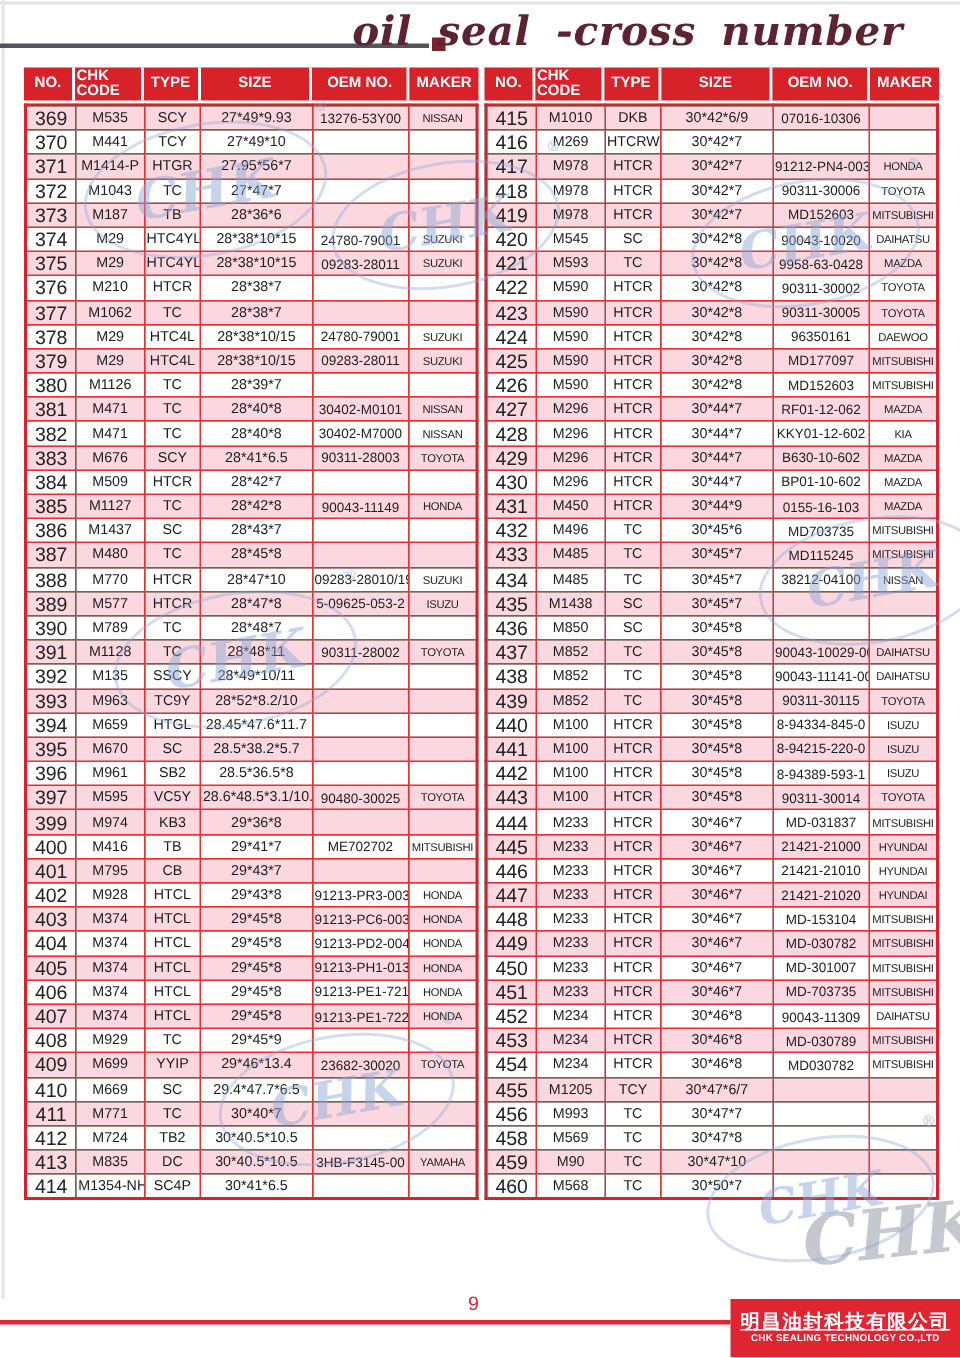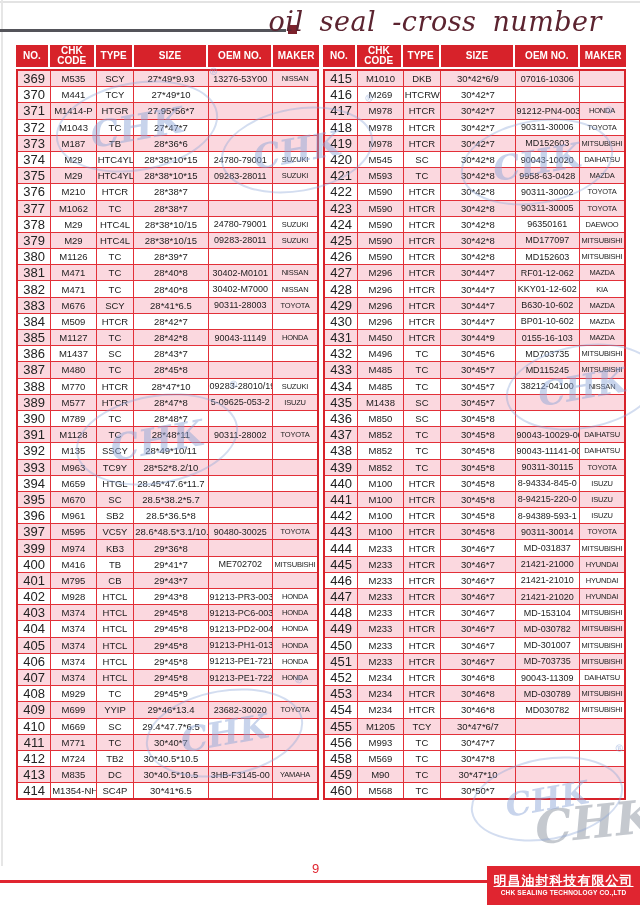--- a/index.html
+++ b/index.html
@@ -10,21 +10,21 @@
   }
   
   .scan-top { position:absolute; left:0; top:1px; width:640px; height:2px; background:#e3e3e3; }
   .scan-left { position:absolute; left:1px; top:0; width:2px; height:866px; background:#e6e6e6; }
 
   
   .title-line { position:absolute; left:0; top:29px; width:286px; height:3px; background:#54545a; }
   .title-square { position:absolute; left:288px; top:25px; width:9px; height:9px; background:#7d222c; }
   .page-title {
     position:absolute; top:6px; right:38px;
-    font-family:"DejaVu Serif", serif; font-style:italic; font-weight:normal;
+    font-family:"DejaVu Serif", serif; font-style:italic; font-weight:bold;
     font-size:27px; color:#5c2430; word-spacing:7px; letter-spacing:0.5px;
     white-space:nowrap;
   }
 
   
   .wm {
     position:absolute; pointer-events:none; z-index:5;
     display:flex; align-items:center; justify-content:center;
     border:2px solid rgba(140,165,215,0.38); border-radius:50%;
     transform:rotate(-10deg);
@@ -40,21 +40,21 @@
 
   
   .tables {
     position:absolute; left:16px; top:45px; width:610px;
     display:flex; justify-content:space-between; z-index:2;
   }
   .table-wrap { width:303px; }
   .hdr { display:flex; height:22px; margin-bottom:2px; }
   .hdr .h {
     background:#d7222a; color:#fff; font-weight:bold; font-size:10px; line-height:1.05;
-    display:flex; align-items:center; justify-content:center; text-align:center;
+    display:flex; align-items:center; justify-content:center; 
     border-right:2px solid #fff; box-sizing:border-box; padding:0 1px;
   }
   .hdr .h:last-child { border-right:none; }
   .h0{flex:0 0 11.2%;} .h1{flex:0 0 15.1%;} .h2{flex:0 0 12.5%;}
   .h3{flex:0 0 24.7%;} .h4{flex:0 0 21.4%;} .h5{flex:0 0 15.1%;}
 
   table.ctable {
     border-collapse:collapse; width:100%; table-layout:fixed;
     border:2.5px solid #d7222a; background:#5eead4;
   }

